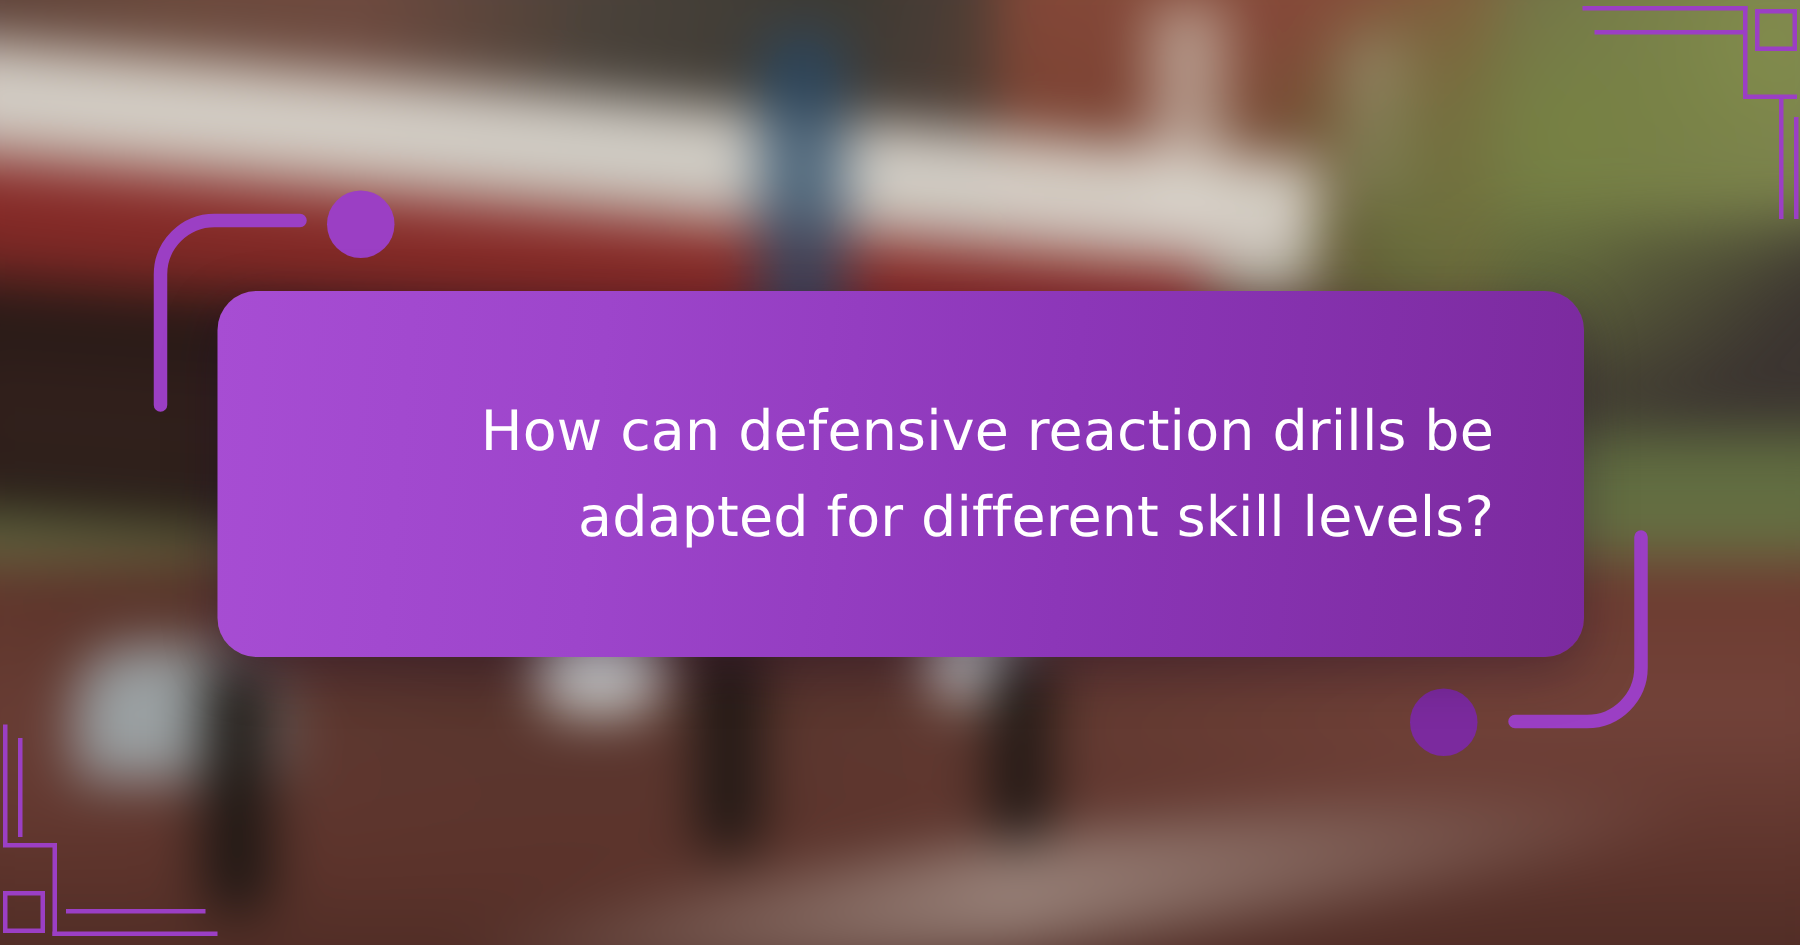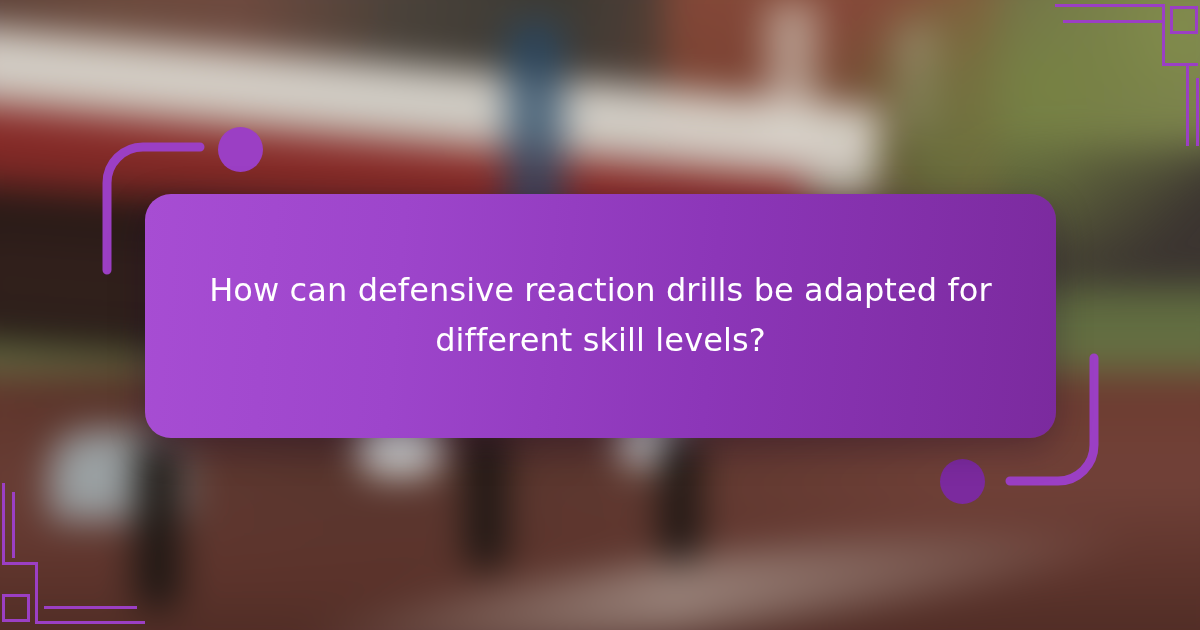--- a/index.html
+++ b/index.html
@@ -116,23 +116,23 @@
     left:145px; top:194px;
     width:911px; height:244px;
     border-radius:26px;
     background:linear-gradient(95deg,#a74dd3 0%, #9d45cb 28%, #8c36b8 62%, #7b2a9e 100%);
     box-shadow:0 10px 34px rgba(30,8,45,.34);
     display:flex; align-items:center; justify-content:center;
     padding:0 60px;
   }
   #quote-text{
     color:#ffffff;
-    font-size:32px;
+    font-size:37px;
     line-height:1.55;
-    text-align:center;
+    text-align:right;
     font-weight:400;
     letter-spacing:.1px;
   }
 </style>
 </head>
 <body>
 
 <div id="bg-photo">
   <div class="bg-layer bg-sky"></div>
   <div class="bg-layer bg-brick"></div>

